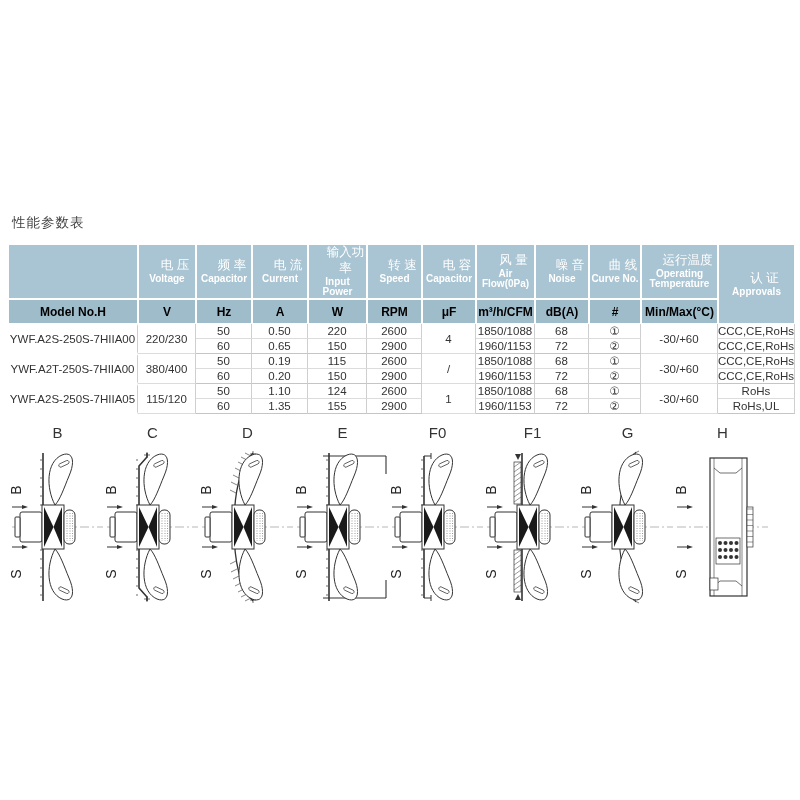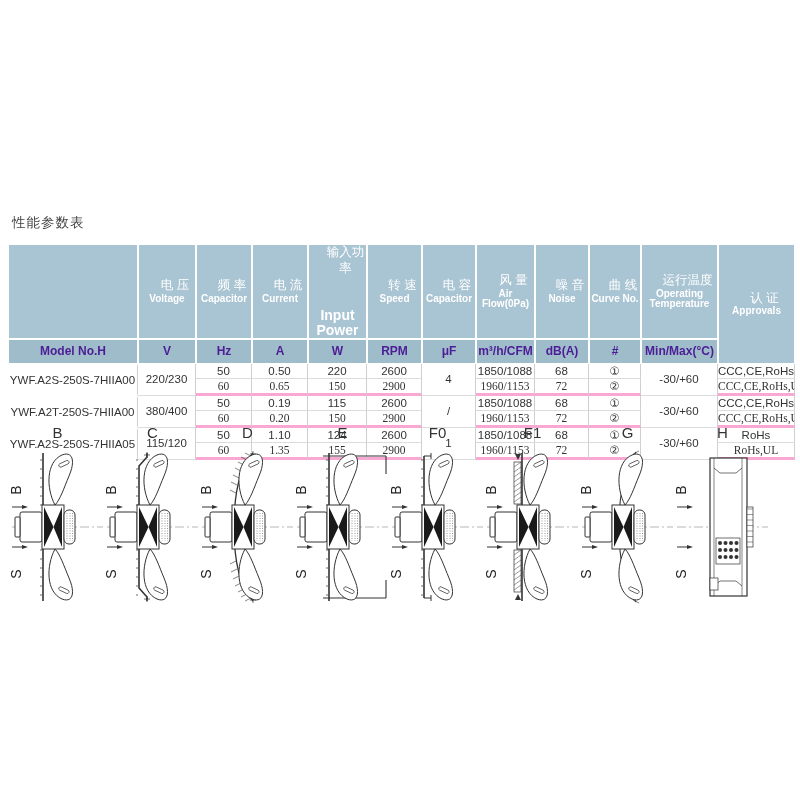--- a/index.html
+++ b/index.html
@@ -2,30 +2,30 @@
 <html><head>
 <meta charset="utf-8">
 <style>
   html,body{margin:0;padding:0;background:#fff;}
   .page{position:relative;width:800px;height:800px;background:#fff;overflow:hidden;
         font-family:"Liberation Sans","DejaVu Sans",sans-serif;}
   .title{position:absolute;left:12px;top:214px;font-size:13.5px;color:#444;letter-spacing:1px;}
   table.spec{position:absolute;left:8px;top:244px;width:787px;border-collapse:separate;border-spacing:0;table-layout:fixed;}
   table.spec th,table.spec td{padding:0;text-align:center;vertical-align:middle;overflow:hidden;}
   tr.h1 th{background:#a9c4d2;color:#fff;border:1.5px solid #fff;height:53px;}
-  tr.h2 th{background:#9fbccb;color:#4c1d95;border:1.5px solid #fff;height:23px;font-size:12px;font-weight:bold;}
+  tr.h2 th{background:#9fbccb;color:#000000;border:1.5px solid #fff;height:23px;font-size:12px;font-weight:bold;}
   th.apprh{background:#a9c4d2;}
   .hdr-zh{font-size:12.5px;font-weight:normal;line-height:1.25;padding-left:16px;}
   .hdr-en{font-size:10px;font-weight:bold;line-height:1.05;}
   .col-airflow .hdr-en,.col-temperature .hdr-en{font-size:10px;}
-  .col-power .hdr-en{font-size:14px;margin-top:32px;}
+  .col-power .hdr-en{font-size:10px;}
   .u-air{font-size:11px;}
   table.spec td{background:#fff;font-size:11.5px;color:#333;height:14px;
     border-right:1px solid #cfcfcf;border-bottom:1px solid #dcdcdc;}
-  tr.ge td{border-bottom:3px solid #f9a8d4;font-family:Liberation Serif, serif;}
+  tr.ge td{border-bottom:1px solid #f9a8d4;}
   td.gsb{border-bottom:1px solid #b3b3b3;margin-left:22px;}
   td.model{background:#efefef;border-top:2px solid #fff;border-bottom:2px solid #fff !important;
     border-right:2px solid #fff;font-size:11px;color:#222;}
   td.appr{text-align:left;padding-left:8px;font-size:11px;border-right:none;}
   td.curve{color:#555;}
   .diagrams{position:absolute;left:10px;top:424px;width:782px;}
   .dlabels{display:flex;height:26px;}
   .dlabels .dlabel{flex:0 0 95px;text-align:center;font-size:15px;color:#333;}
   .drow{display:flex;}
   .dcell{flex:0 0 95px;display:flex;justify-content:center;}

